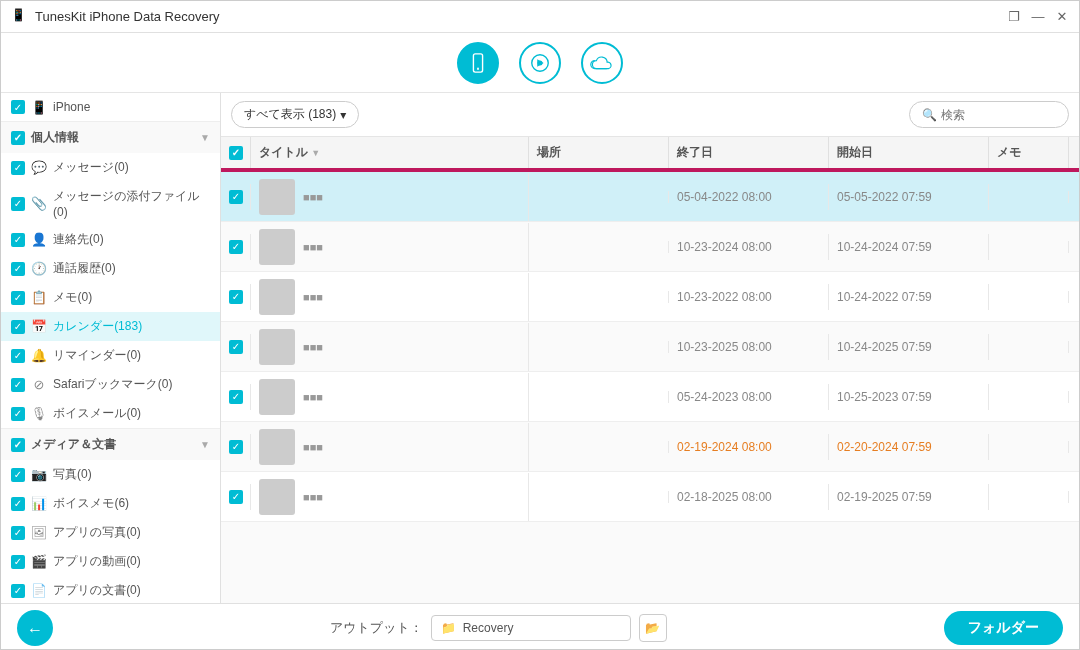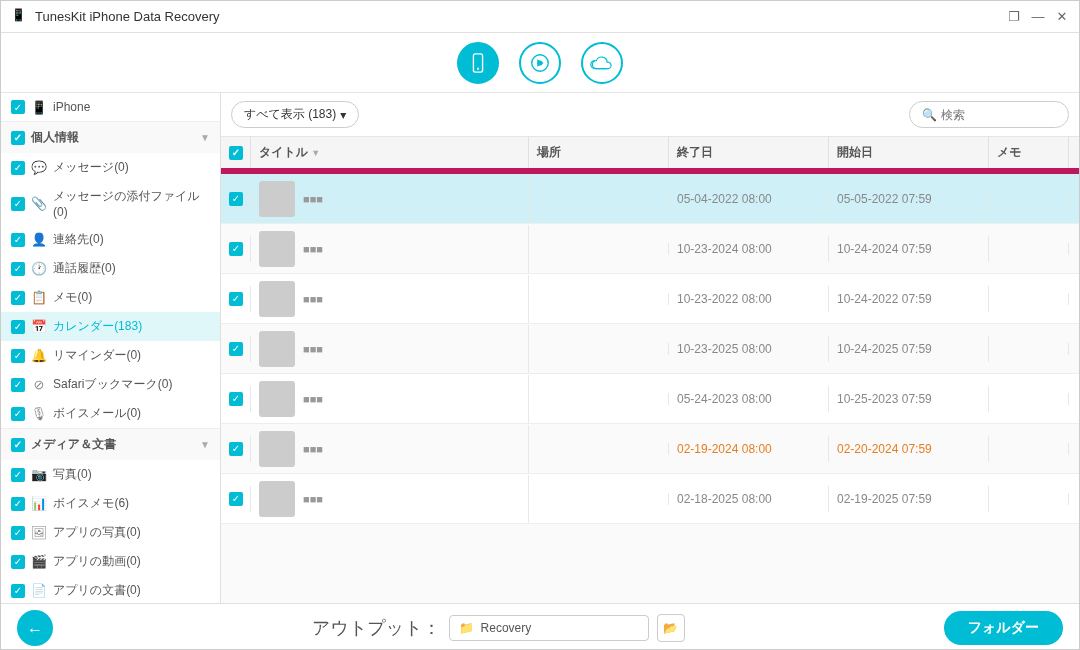--- a/index.html
+++ b/index.html
@@ -183,21 +183,21 @@
       border: none;
       outline: none;
       font-size: 12px;
       width: 120px;
       background: transparent;
     }
     .table-header {
       display: grid;
       grid-template-columns: 30px 1fr 140px 160px 160px 80px 10px;
       background: #f5f5f5;
-      border-bottom: 6px solid #be185d;
+      border-bottom: 4px solid #be185d;
       padding: 0;
     }
     .th {
       padding: 7px 8px;
       font-weight: bold;
       color: #555;
       font-size: 12px;
       border-right: 1px solid #e0e0e0;
       display: flex;
       align-items: center;
@@ -260,21 +260,21 @@
       color: white;
       font-size: 16px;
     }
     .output-area {
       display: flex;
       align-items: center;
       gap: 8px;
     }
     .output-label {
       color: #555;
-      font-size: 18px;
+      font-size: 13px;
     }
     .output-path {
       border: 1px solid #ccc;
       border-radius: 4px;
       padding: 5px 10px;
       font-size: 12px;
       color: #555;
       display: flex;
       align-items: center;
       gap: 6px;

